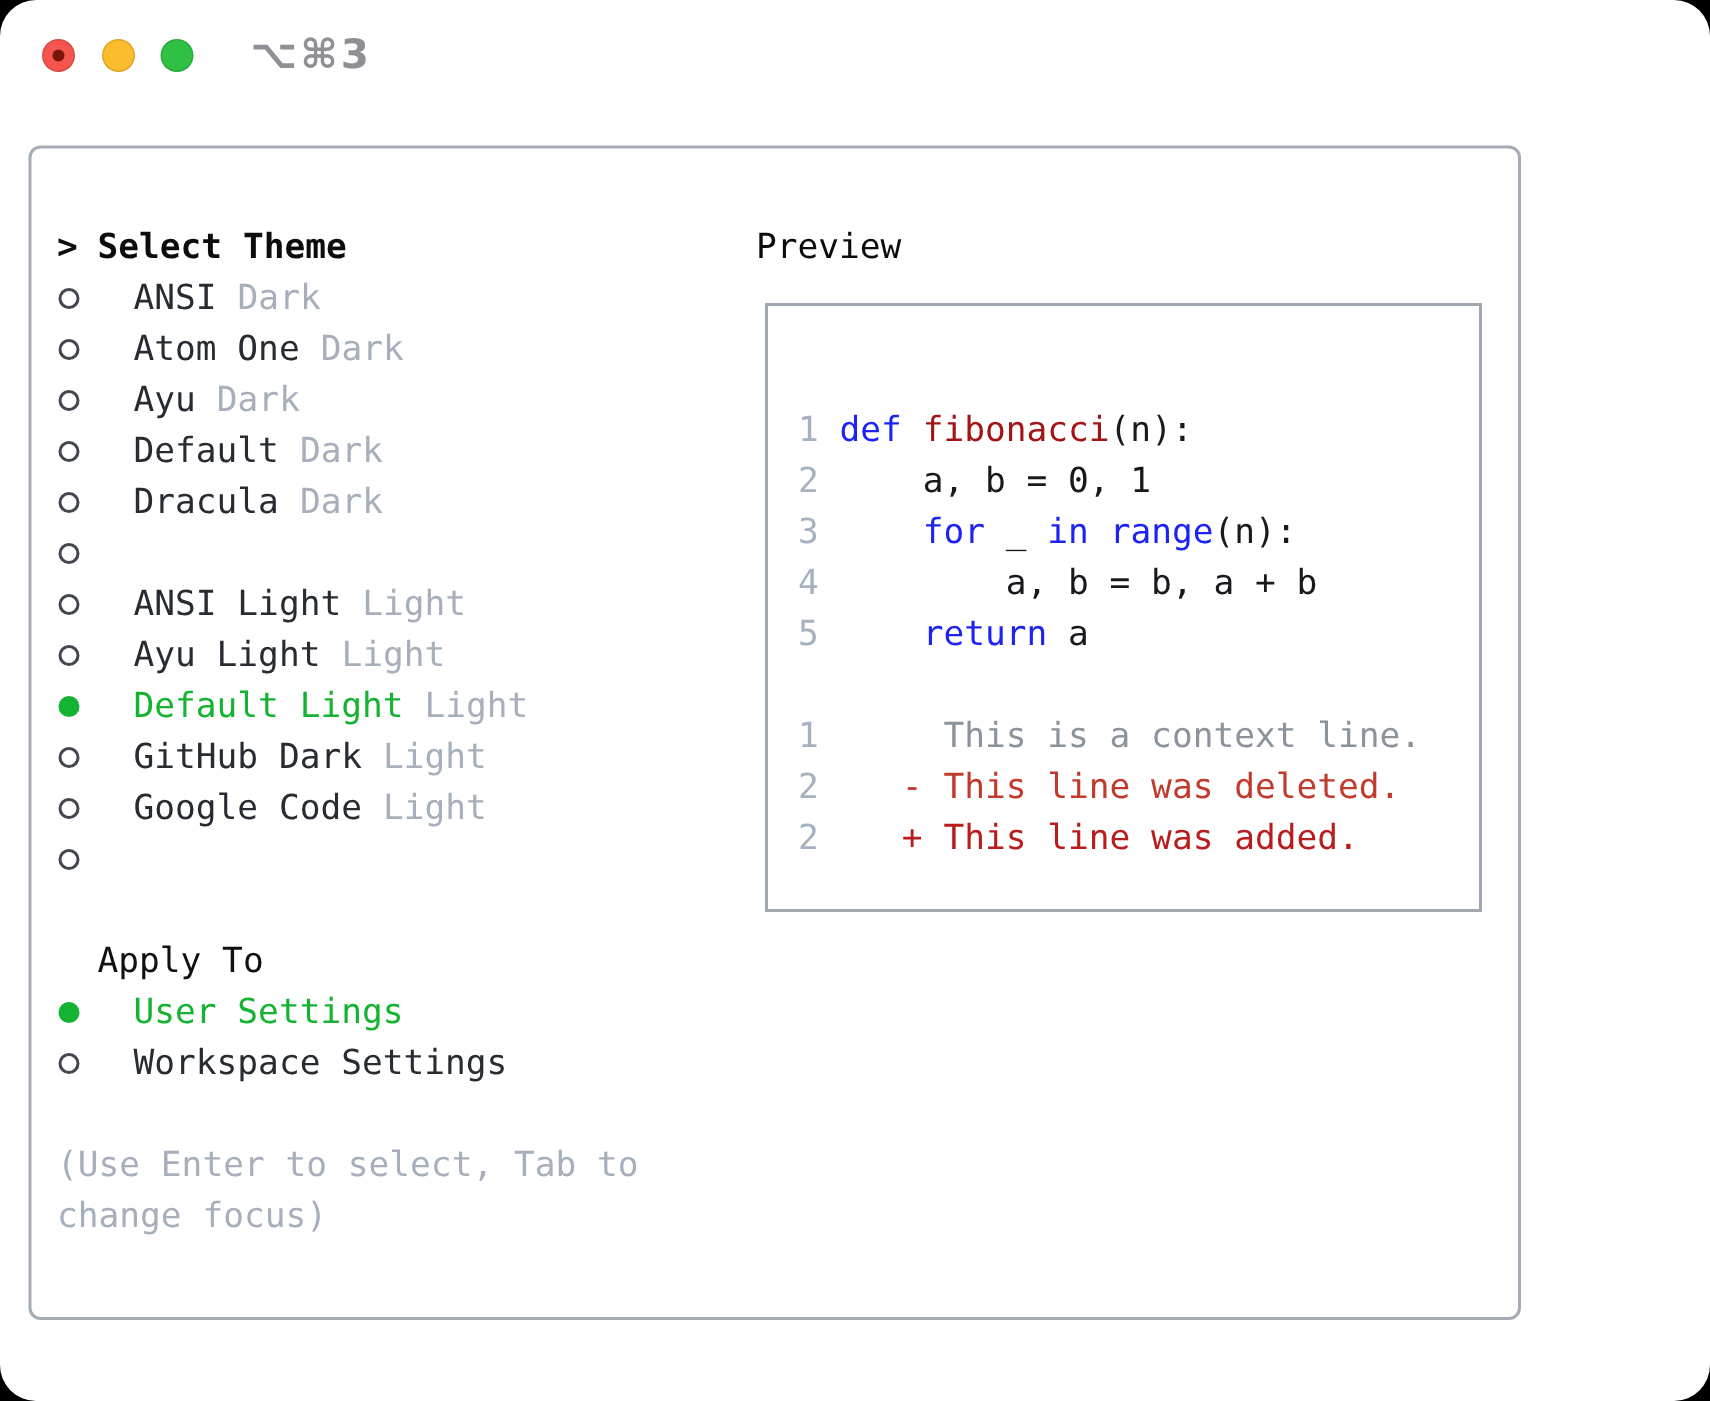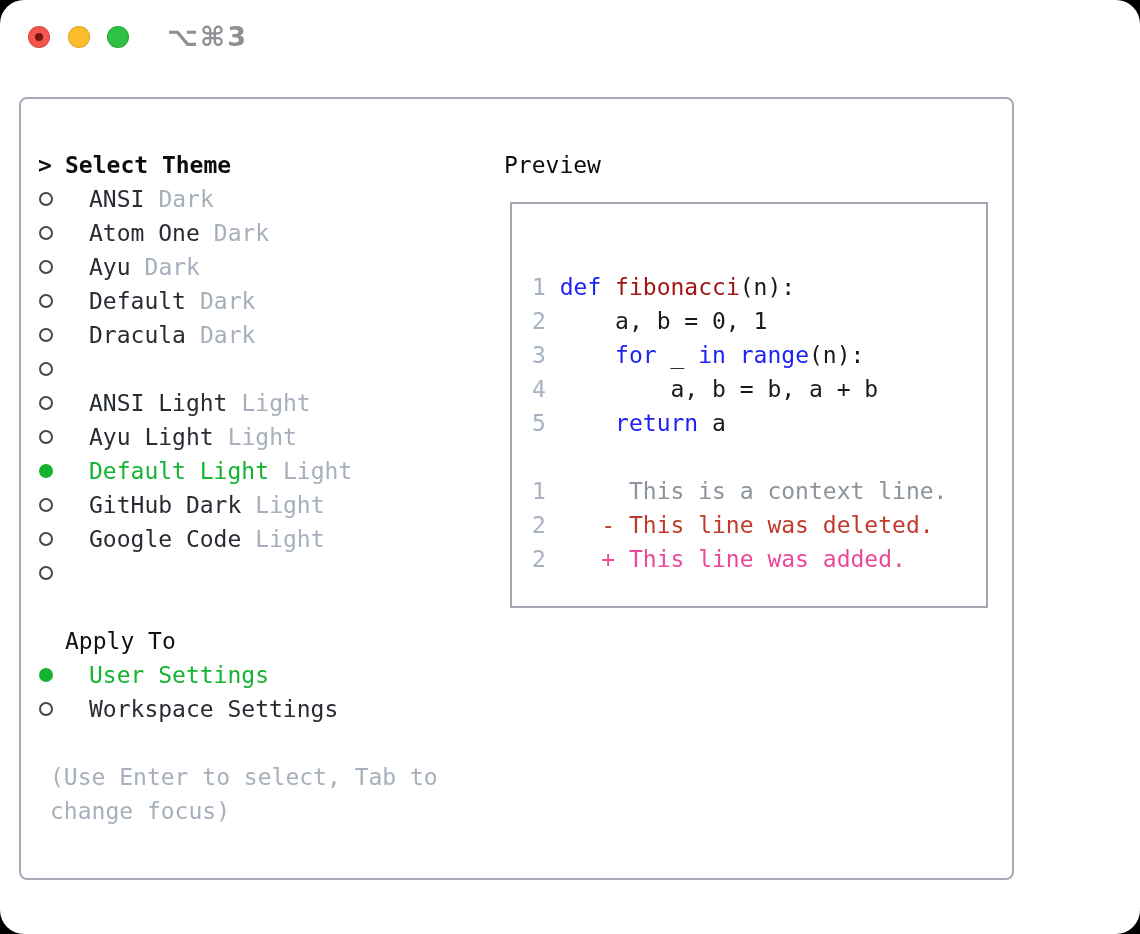--- a/index.html
+++ b/index.html
@@ -31,36 +31,36 @@
   .radio{position:absolute;left:1px;top:10px;width:14px;height:14px;
          border:2px solid #434850;border-radius:50%;box-sizing:border-box;background:#fff;}
   .radio.sel{background:#14b331;border-color:#14b331;}
   .txt{white-space:pre;}
   .hdr{font-weight:bold;color:#0a0c0e;}
   .subhdr{font-weight:500;color:#0e1013;}
   .name{color:#272c33;margin-left:24px;}
   .row.selected .name{color:#14b331;text-align:center;}
   .tag{color:#a6afbb;padding-left:14px;}
   .spacer{height:34px;}
-  .hint{color:#a6afbb;white-space:pre;height:34px;line-height:34px;margin-left:12px;}
+  .hint{color:#a6afbb;white-space:pre;height:34px;line-height:34px;}
 
   
   .preview-title{position:absolute;left:483px;top:49px;height:34px;line-height:34px;
                  font-weight:normal;font-size:23px;color:#0a0c0e;}
   .preview-box{position:absolute;left:489px;top:103px;width:478px;height:406px;
                border:2px solid #a0a7b1;box-sizing:border-box;background:#fff;}
   .code{position:absolute;left:20px;top:66px;font-size:23px;line-height:34px;white-space:pre;}
   .code-line{height:34px;}
   .seg-ln{color:#a6b2c0;}
   .seg-kw{color:#1d23f3;}
   .seg-fn{color:#a31515;}
   .seg-pl{color:#17191d;}
   .seg-ctx{color:#8b939c;}
   .seg-del{color:#c23a2c;text-align:right;}
-  .seg-add{color:#ec4899;}
+  .seg-add{color:#b91c1c;}
 </style>
 </head>
 <body>
 
 <div class="window">
 
   <div class="titlebar">
     <div class="light light-red"></div>
     <div class="light light-yellow"></div>
     <div class="light light-green"></div>

